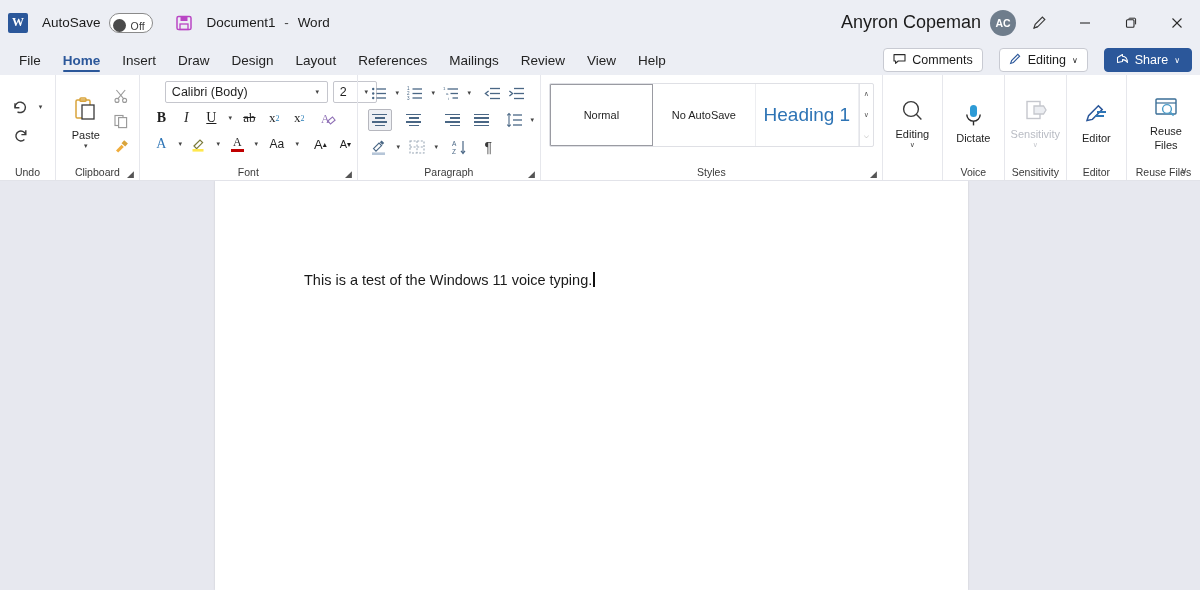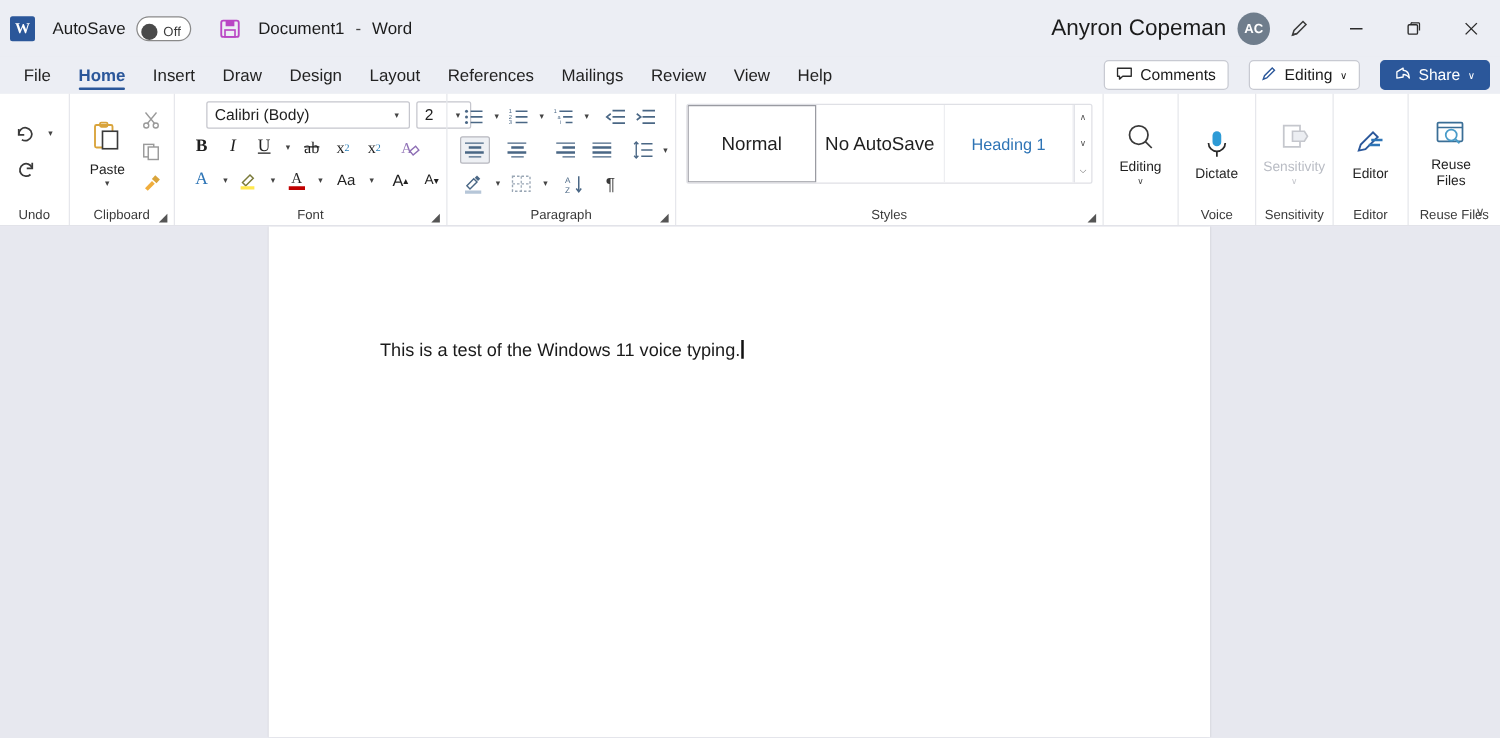--- a/index.html
+++ b/index.html
@@ -123,24 +123,24 @@
   .align { width: 24px; height: 22px; display: flex; flex-direction: column; justify-content: center; gap: 2px; align-items: center; }
   .align i { display: block; height: 1.6px; background: #4a6785; }
   .align.sel { border: 1px solid #b6b7be; background: #eef0f4; border-radius: 2px; }
 
   .styles-gallery {
     display: flex; align-items: center; height: 64px; border: 1px solid #dfe0e5; border-radius: 2px;
     background: #fff; overflow: hidden; margin-top: 4px;
   }
   .style-item {
     width: 103px; height: 100%; display: flex; align-items: center; justify-content: center;
-    font-size: 15px; color: #1f1f1f; border-right: 1px solid #edeef1;
+    font-size: 11px; color: #1f1f1f; border-right: 1px solid #edeef1;
   }
   .style-item.sel { border: 1.4px solid #9a9ba2; }
-  .style-item.h1 { color: #2e74b5; font-size: 13px; }
+  .style-item.h1 { color: #2e74b5; font-size: 19px; }
   .style-scroll { width: 14px; height: 64px; display: flex; flex-direction: column; border-left: 1px solid #e3e4e9; }
   .style-scroll div {
     flex: 1; display: flex; align-items: center; justify-content: center; font-size: 7px; color: #555;
   }
 
   .ribbon-collapse { position: absolute; right: 6px; bottom: 4px; font-size: 10px; color: #555; width: 20px; text-align: center; }
 
   
   .workspace { flex: 1; background: #e7e8ef; position: relative; overflow: hidden; }
   .page {
@@ -590,21 +590,21 @@
               <line x1="12" y1="14" x2="21" y2="14" stroke="#2e75b6" stroke-width="2"></line>
             </svg>
           </span>
           <span>Editor</span>
         </div>
       </div>
       <div class="group-label">Editor</div>
     </div>
 
     <div class="group" style="width:77px">
-      <div class="group-body" style="justify-content:flex-start">
+      <div class="group-body" style="justify-content:flex-end">
         <div class="bigbtn" style="line-height:1.15">
           <span>
             <svg width="27" height="27" viewBox="0 0 27 27">
               <rect x="3" y="4" width="20" height="15" rx="1" fill="none" stroke="#3a6e96" stroke-width="1.4"></rect>
               <line x1="3" y1="8" x2="23" y2="8" stroke="#3a6e96" stroke-width="1.2"></line>
               <circle cx="14" cy="14" r="4.4" fill="#fff" stroke="#4a9cc9" stroke-width="1.4"></circle>
               <line x1="17.4" y1="17.4" x2="20.6" y2="20.6" stroke="#4a9cc9" stroke-width="1.5"></line>
             </svg>
           </span>
           <span>Reuse</span>

